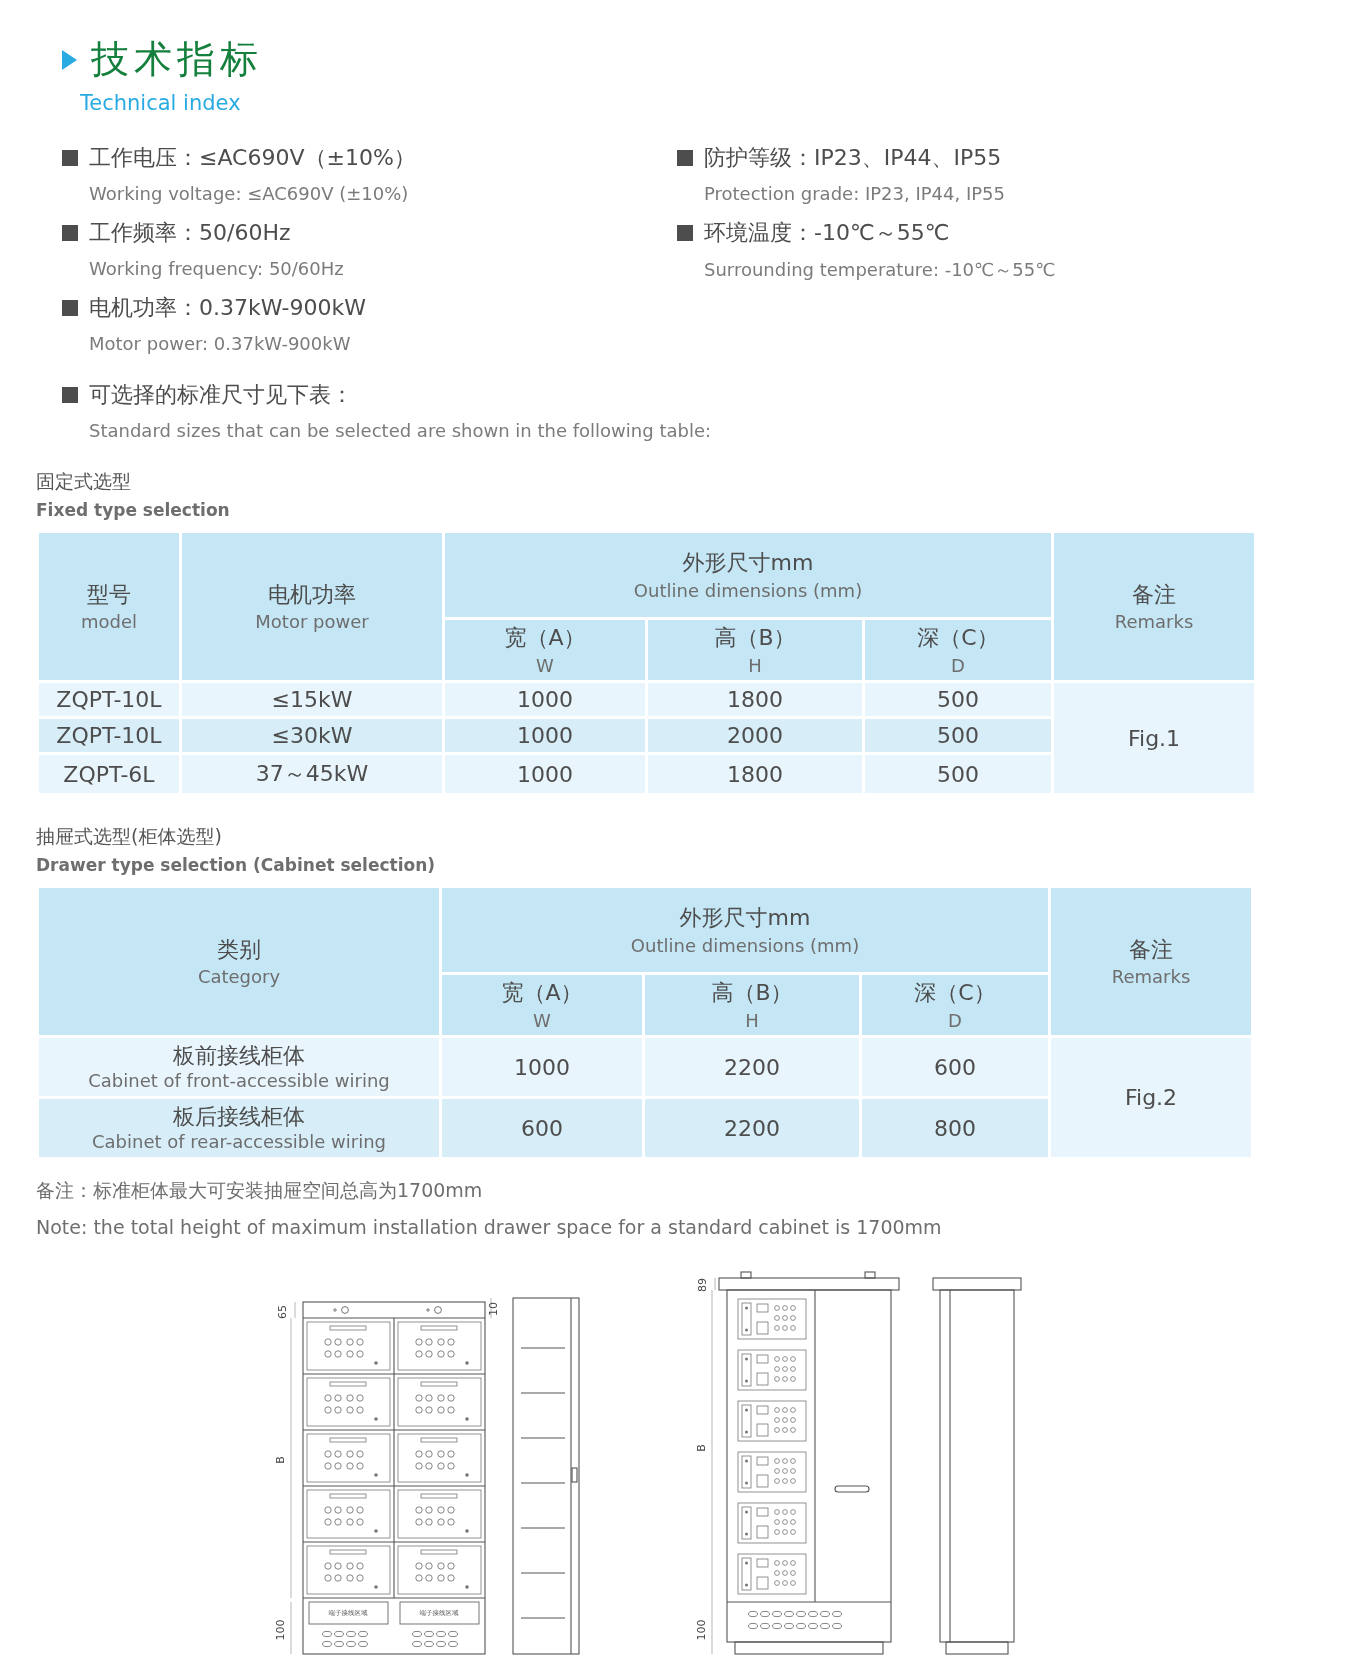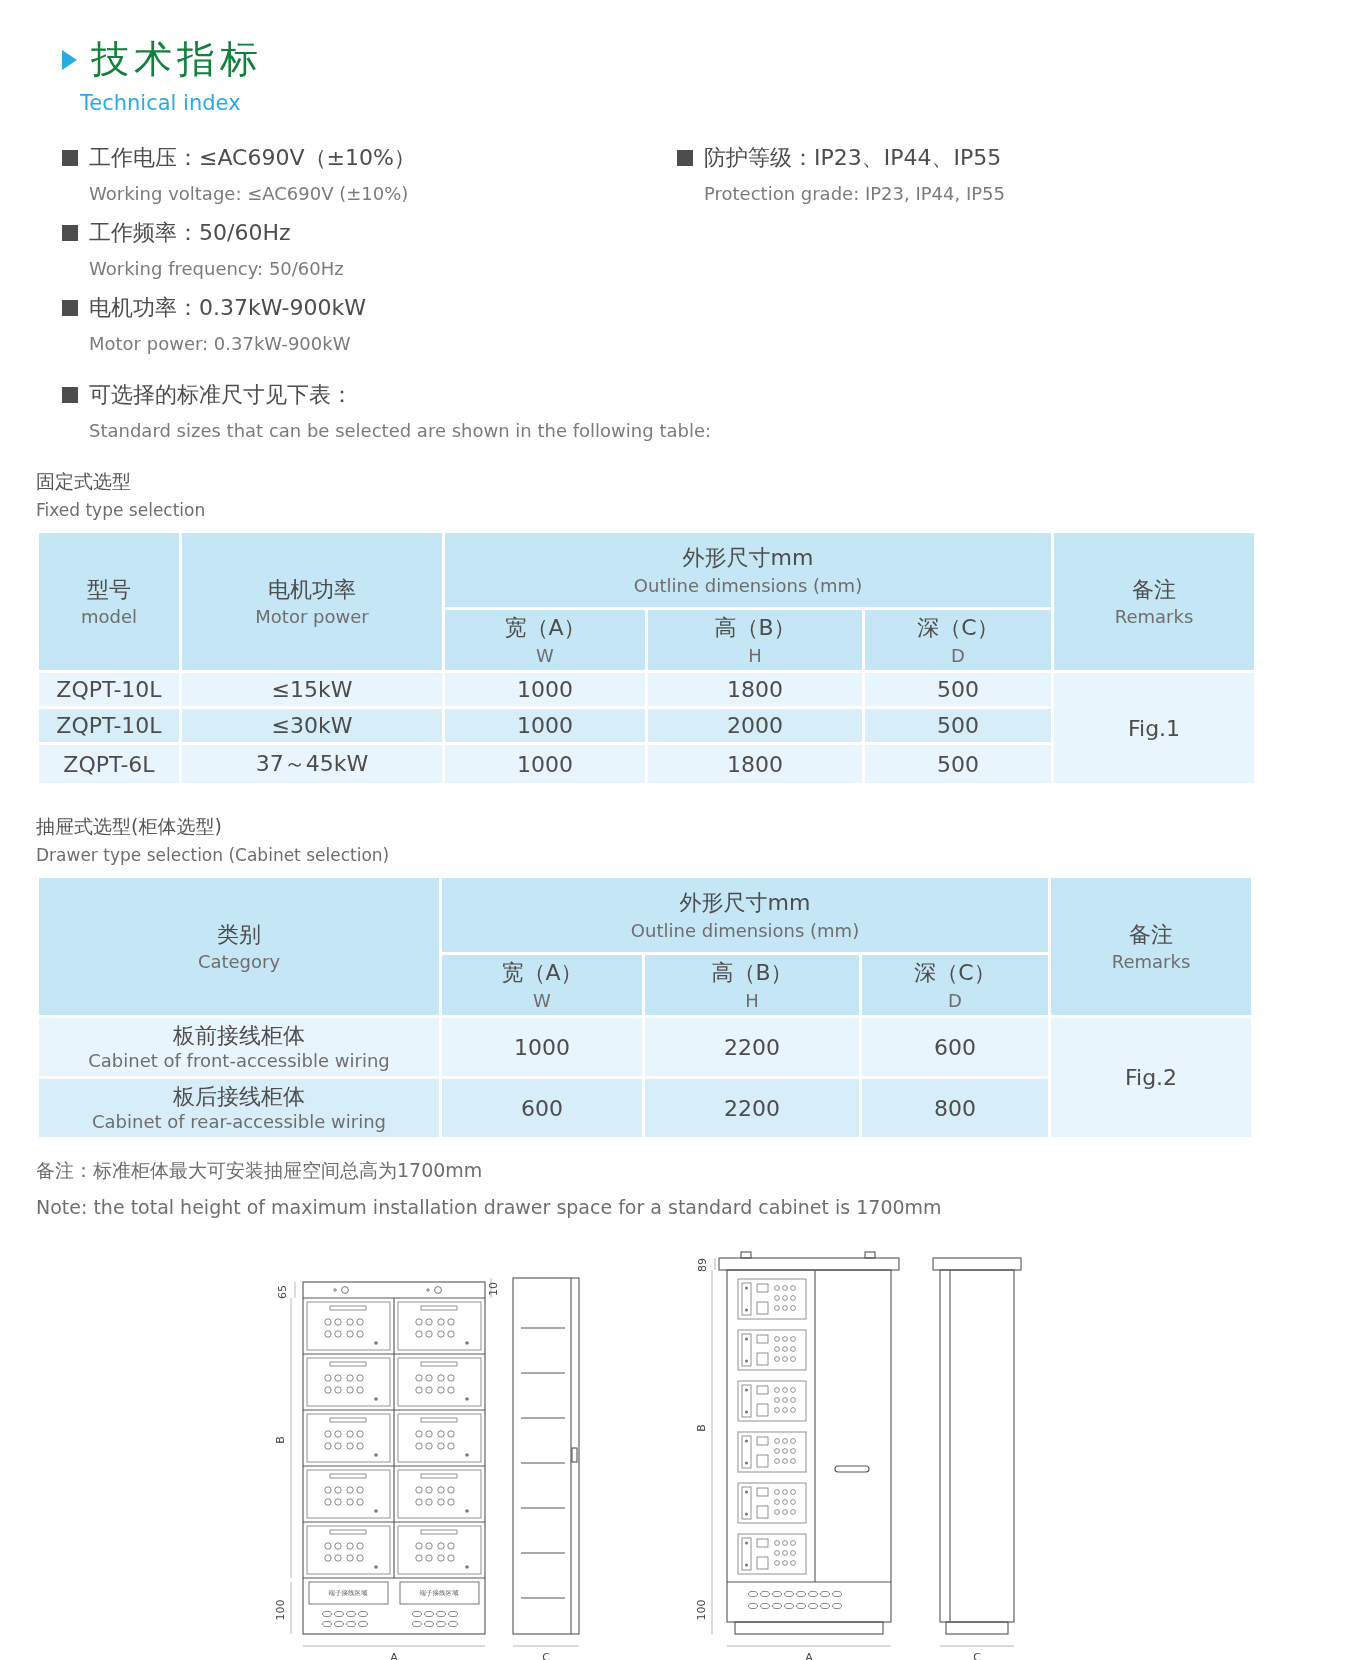--- a/index.html
+++ b/index.html
@@ -23,34 +23,34 @@
   .specs { margin:28px 0 0 26px; display:grid; grid-template-columns:615px auto; }
   .spec-item { margin-bottom:14px; }
   .spec-cn { display:flex; align-items:center; font-size:22px; color:#4d4d4d; }
   .bullet { display:inline-block; width:16px; height:16px; background:#4d4d4d; margin-right:11px; flex:none; }
   .spec-en { font-size:18px; color:#7b7b7b; margin:10px 0 0 27px; }
   .table-intro { margin:12px 0 0 26px; }
 
   
   .section-label { margin-top:28px; }
   .section-cn { font-size:19px; color:#555; }
-  .section-en { font-size:17px; color:#6e6e6e; margin-top:5px; }
+  .section-en { font-size:17px; color:#6e6e6e; margin-top:5px;font-weight:bold; }
 
   
   table.tbl { border-collapse:separate; border-spacing:3px; width:1200px; table-layout:fixed; margin-top:10px; }
   .tbl th { background:#c5e6f5; font-weight:400; text-align:center; vertical-align:middle; padding:4px 2px; }
   .tbl td { text-align:center; vertical-align:middle; padding:4px 2px; }
   .cell-light { background:#e9f5fc; }
   .cell-mid   { background:#d7eef9; }
   .th-cn { font-size:22px; color:#4d4d4d; line-height:1.3; }
   .th-en { font-size:18px; color:#6e6e6e; margin-top:2px; line-height:1.2; }
   .val   { font-size:22px; color:#4d4d4d; }
   .cat-cn { font-size:22px; color:#4d4d4d; line-height:1.25; }
   .cat-en { font-size:18px; color:#6e6e6e; line-height:1.25; }
-  .hdr-top th { height:74px; }
+  .hdr-top th { height:84px; }
   .hdr-sub th { height:52px; }
   .tbl-fixed tbody tr { height:29px; }
   .tbl-drawer tbody tr { height:58px;margin-top:46px; }
 
   
   .note { margin-top:18px; font-size:19px; color:#6e6e6e; }
   .note div + div { margin-top:12px; }
 
   
   .figures { width:1240px; display:flex; justify-content:center; align-items:flex-start; gap:110px; margin-top:24px; }
@@ -96,20 +96,27 @@
         <div class="spec-en">Motor power: 0.37kW-900kW</div>
       </div>
     </div>
     <div class="specs-col">
       <div class="spec-item">
         <div class="spec-cn">
             <span class="bullet"></span>
             <span>防护等级：IP23、IP44、IP55</span>
           </div>
         <div class="spec-en">Protection grade: IP23, IP44, IP55</div>
+      </div>
+      <div class="spec-item">
+        <div class="spec-cn">
+            <span class="bullet"></span>
+            <span>环境温度：-10℃～55℃</span>
+          </div>
+        <div class="spec-en">Surrounding temperature: -10℃～55℃</div>
       </div>
     </div>
   </section>
 
   <div class="spec-item table-intro">
     <div class="spec-cn">
         <span class="bullet"></span>
         <span>可选择的标准尺寸见下表：</span>
       </div>
     <div class="spec-en">Standard sizes that can be selected are shown in the following table:</div>

